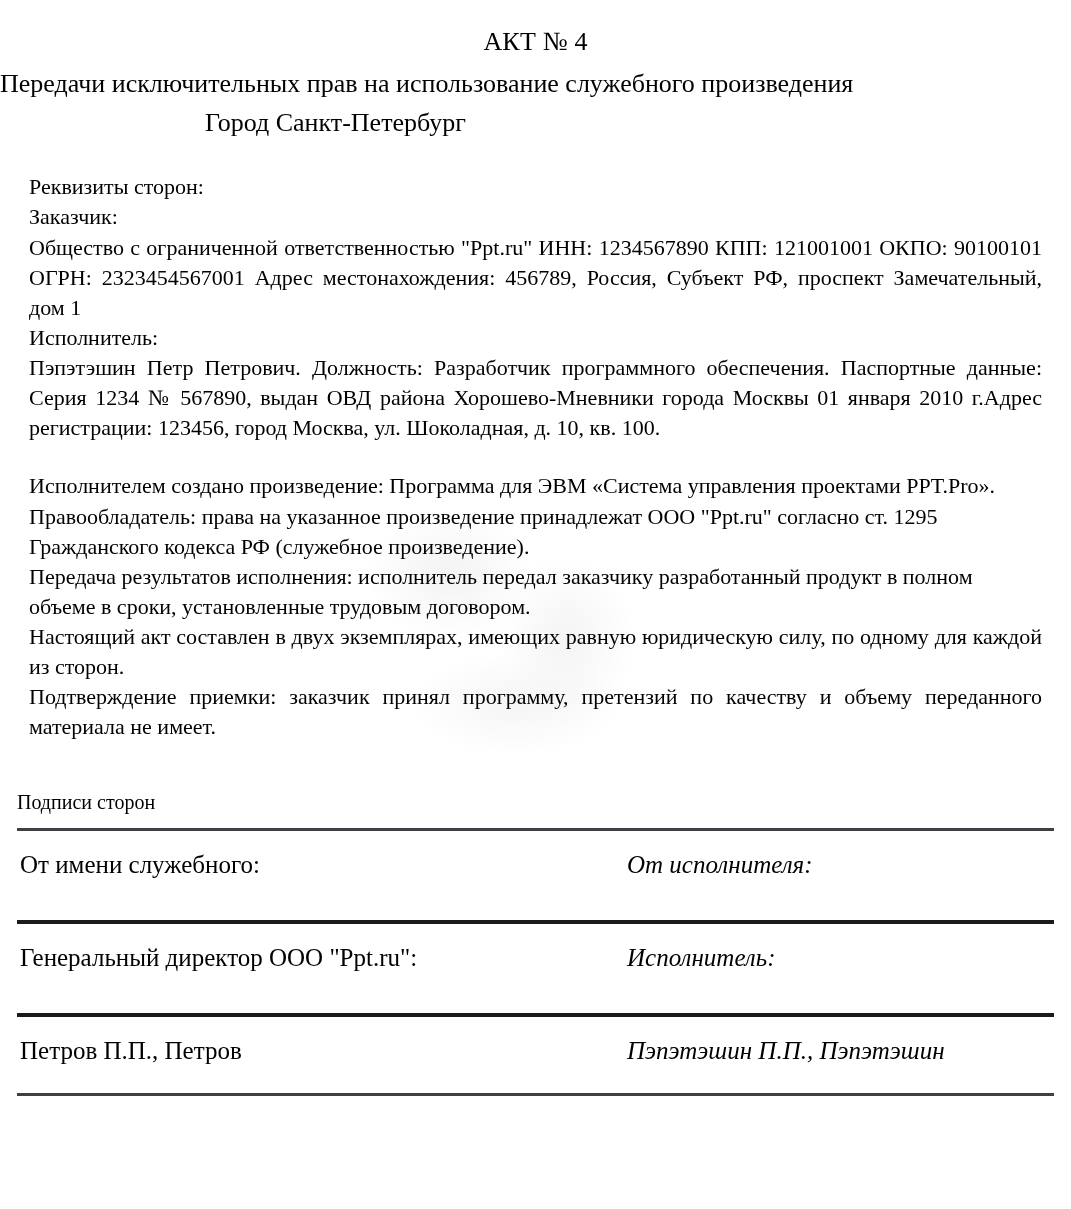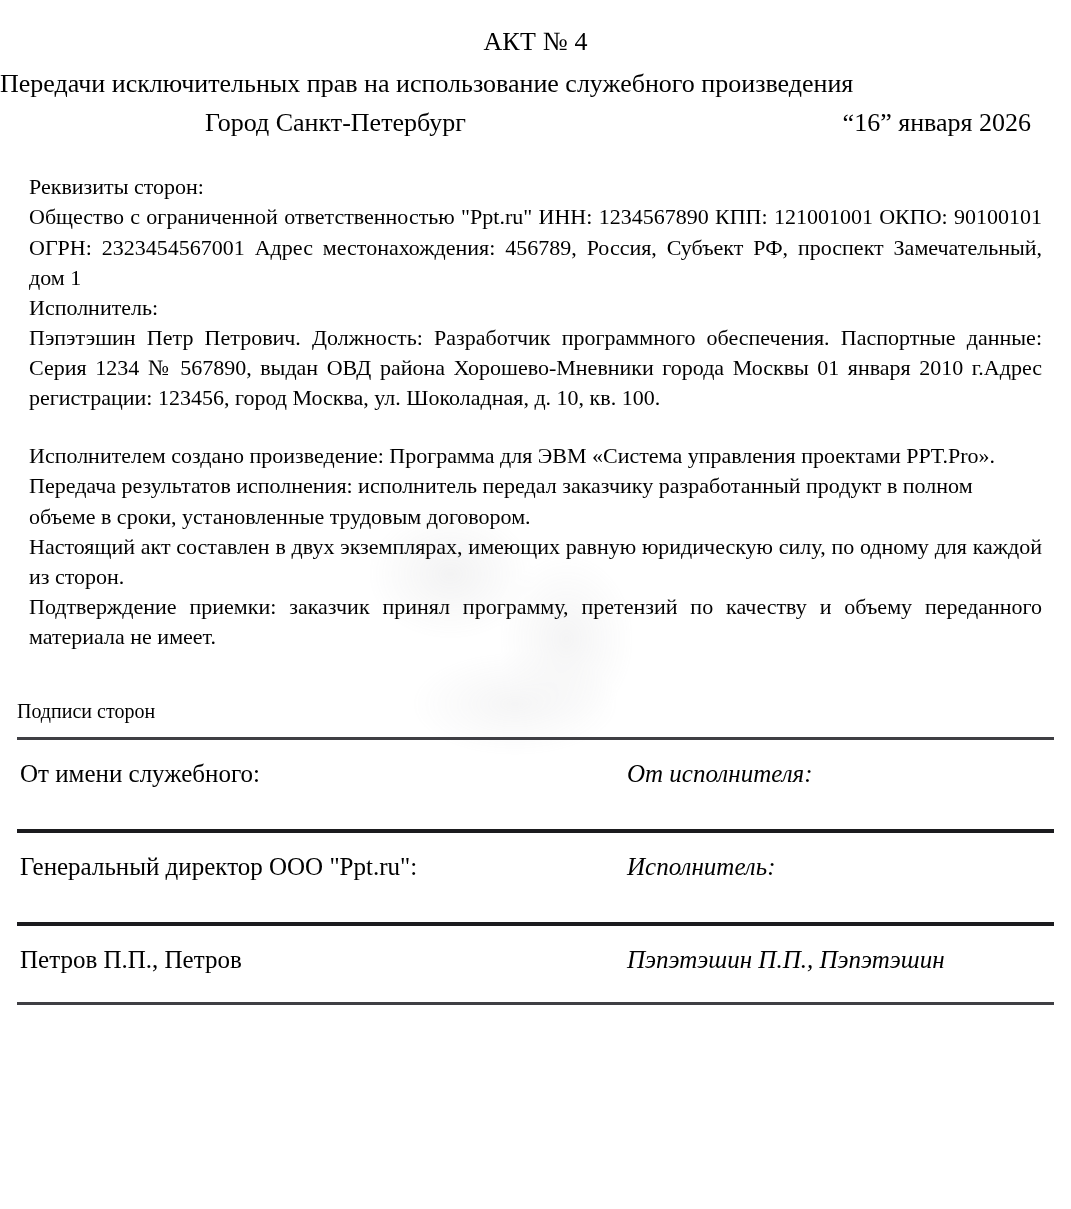--- a/index.html
+++ b/index.html
@@ -137,37 +137,38 @@
   <div class="watermark"></div>
 
   <div class="content">
 
     <div class="doc-title">АКТ № 4</div>
 
     <div class="doc-subtitle">Передачи исключительных прав на использование служебного произведения</div>
 
     <div class="place-date">
       <span class="place">Город Санкт-Петербург</span>
-      <span class="date">“16” января 2026</span>
     </div>
 
     <div class="body-block">
       <p class="plain">Реквизиты сторон:</p>
 
+      <p class="plain">Заказчик:</p>
 
       <p class="just">Общество с ограниченной ответственностью "Ppt.ru" ИНН: 1234567890 КПП: 121001001 ОКПО: 90100101 ОГРН: 2323454567001 Адрес местонахождения: 456789, Россия, Субъект РФ, проспект Замечательный, дом 1</p>
 
       <p class="plain">Исполнитель:</p>
 
       <p class="just">Пэпэтэшин Петр Петрович. Должность: Разработчик программного обеспечения. Паспортные данные: Серия 1234 № 567890, выдан ОВД района Хорошево-Мневники города Москвы 01 января 2010 г.Адрес регистрации: 123456, город Москва, ул. Шоколадная, д. 10, кв. 100.</p>
 
       <div class="spacer-para"></div>
 
       <p class="plain">Исполнителем создано произведение: Программа для ЭВМ «Система управления проектами PPT.Pro».</p>
 
+      <p class="plain">Правообладатель: права на указанное произведение принадлежат ООО "Ppt.ru" согласно ст. 1295 Гражданского кодекса РФ (служебное произведение).</p>
 
       <p class="plain">Передача результатов исполнения: исполнитель передал заказчику разработанный продукт в полном объеме в сроки, установленные трудовым договором.</p>
 
       <p class="just">Настоящий акт составлен в двух экземплярах, имеющих равную юридическую силу, по одному для каждой из сторон.</p>
 
       <p class="just">Подтверждение приемки: заказчик принял программу, претензий по качеству и объему переданного материала не имеет.</p>
     </div>
 
     <div class="sign-section">
 

